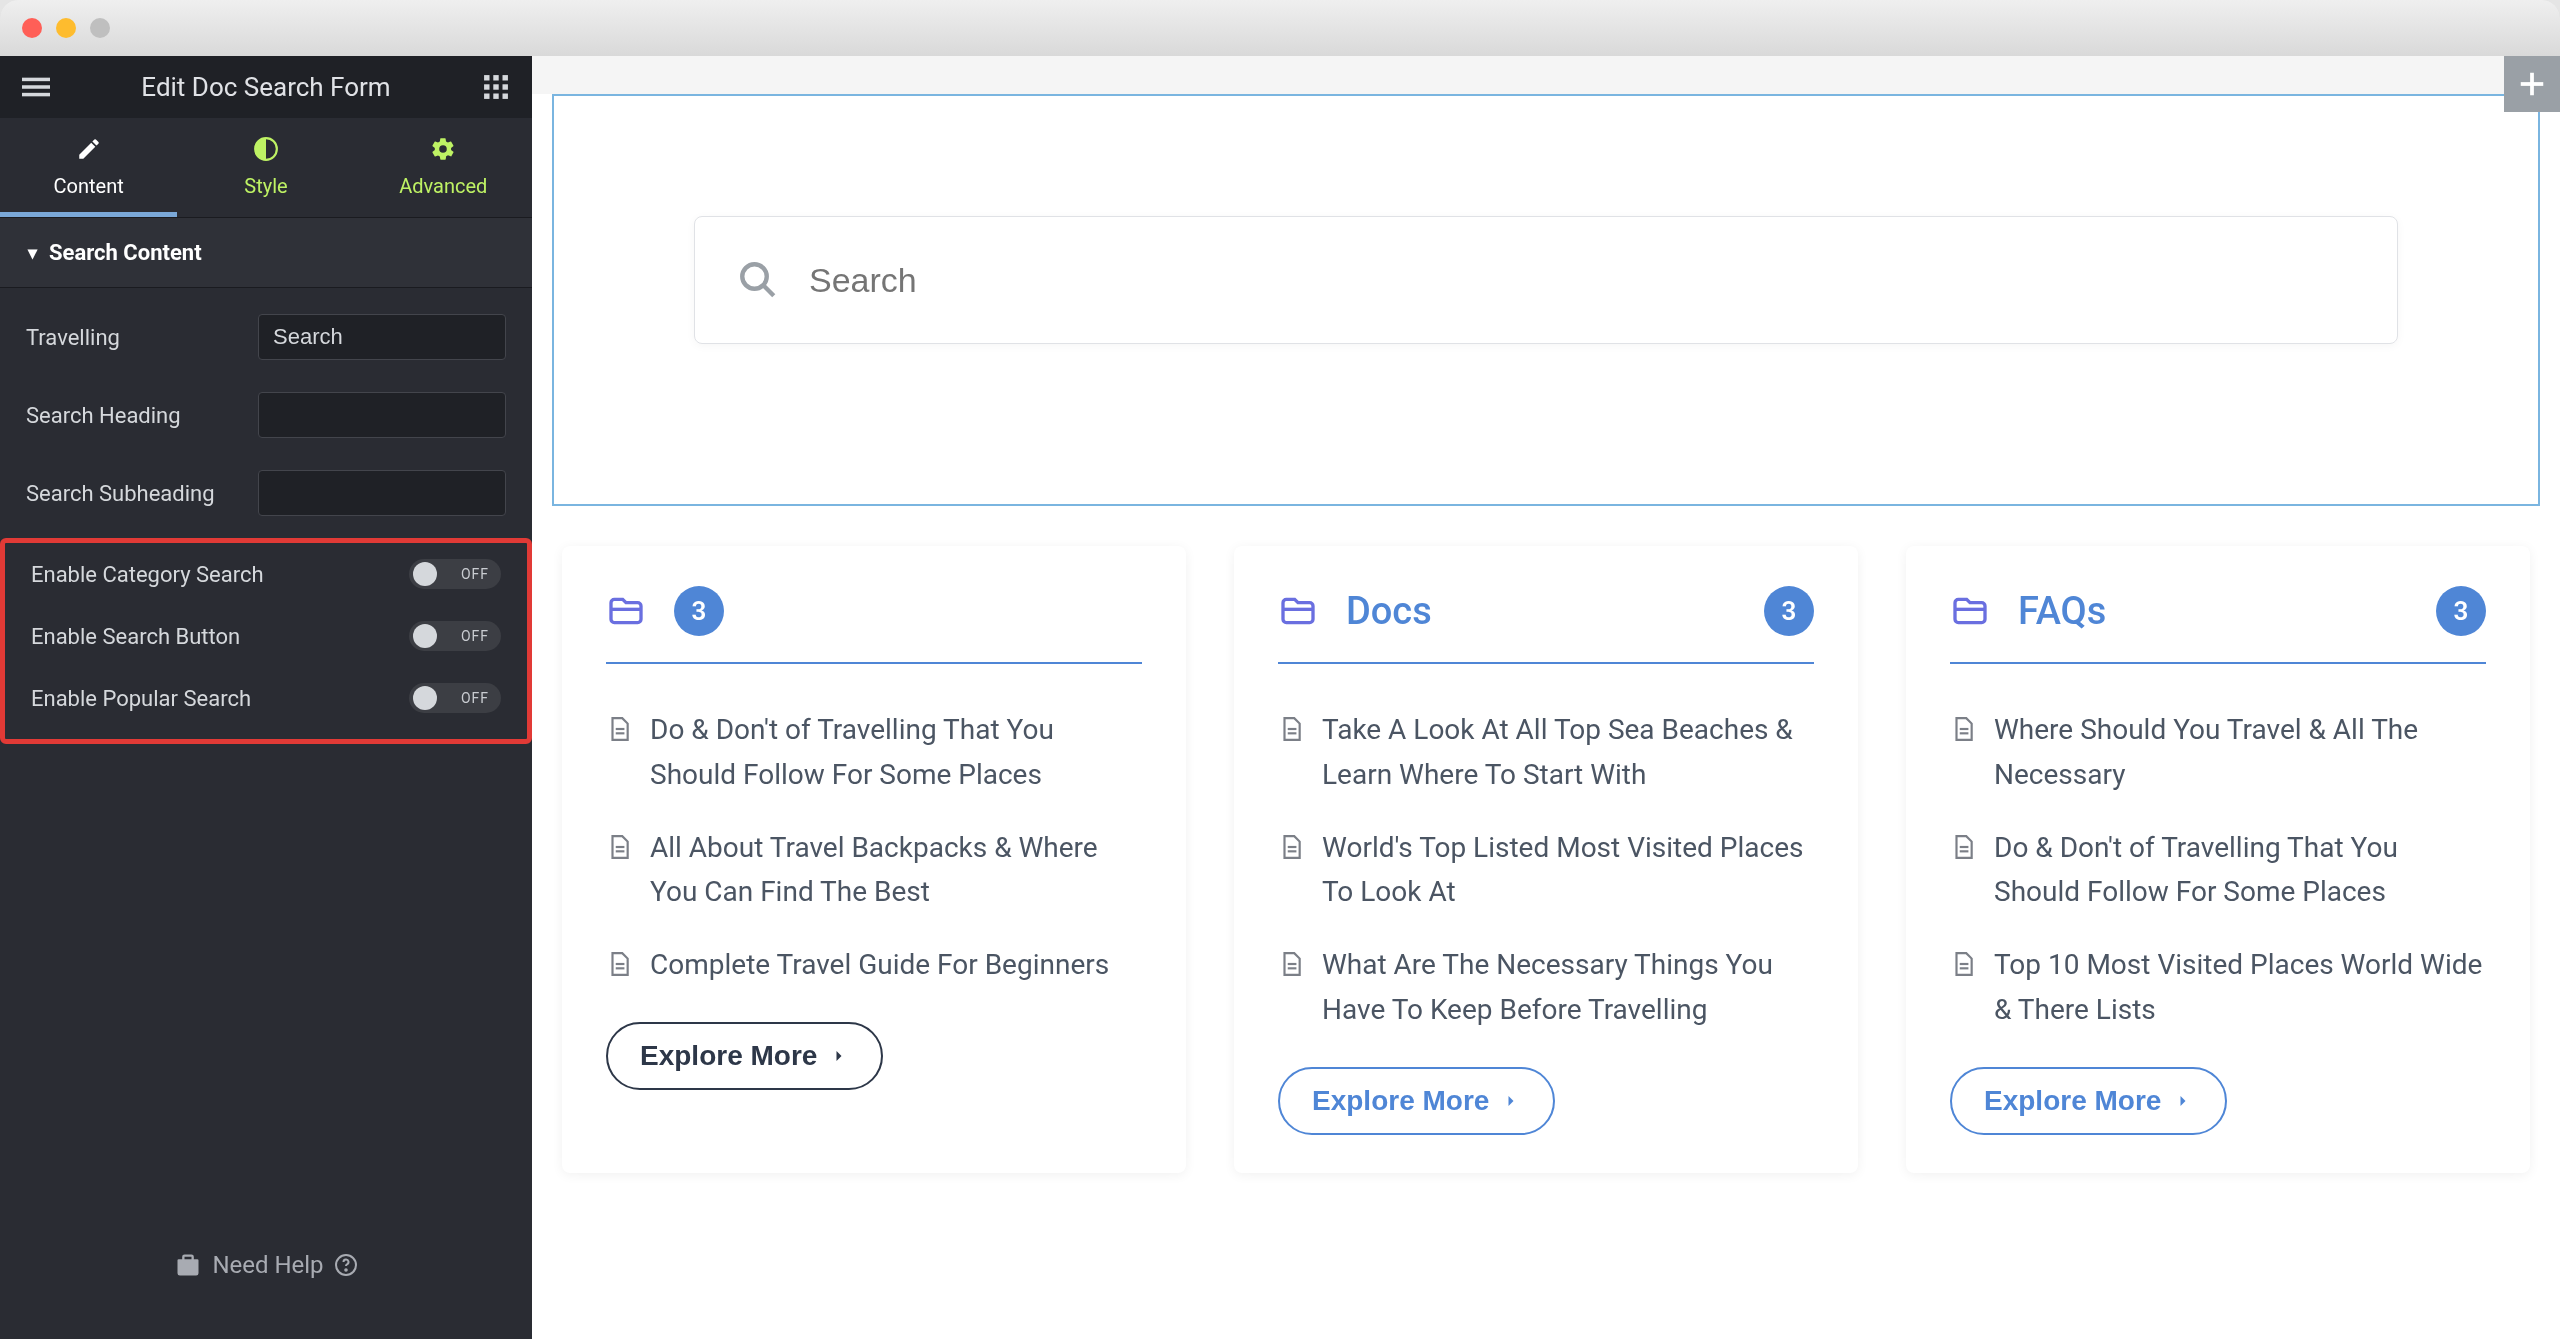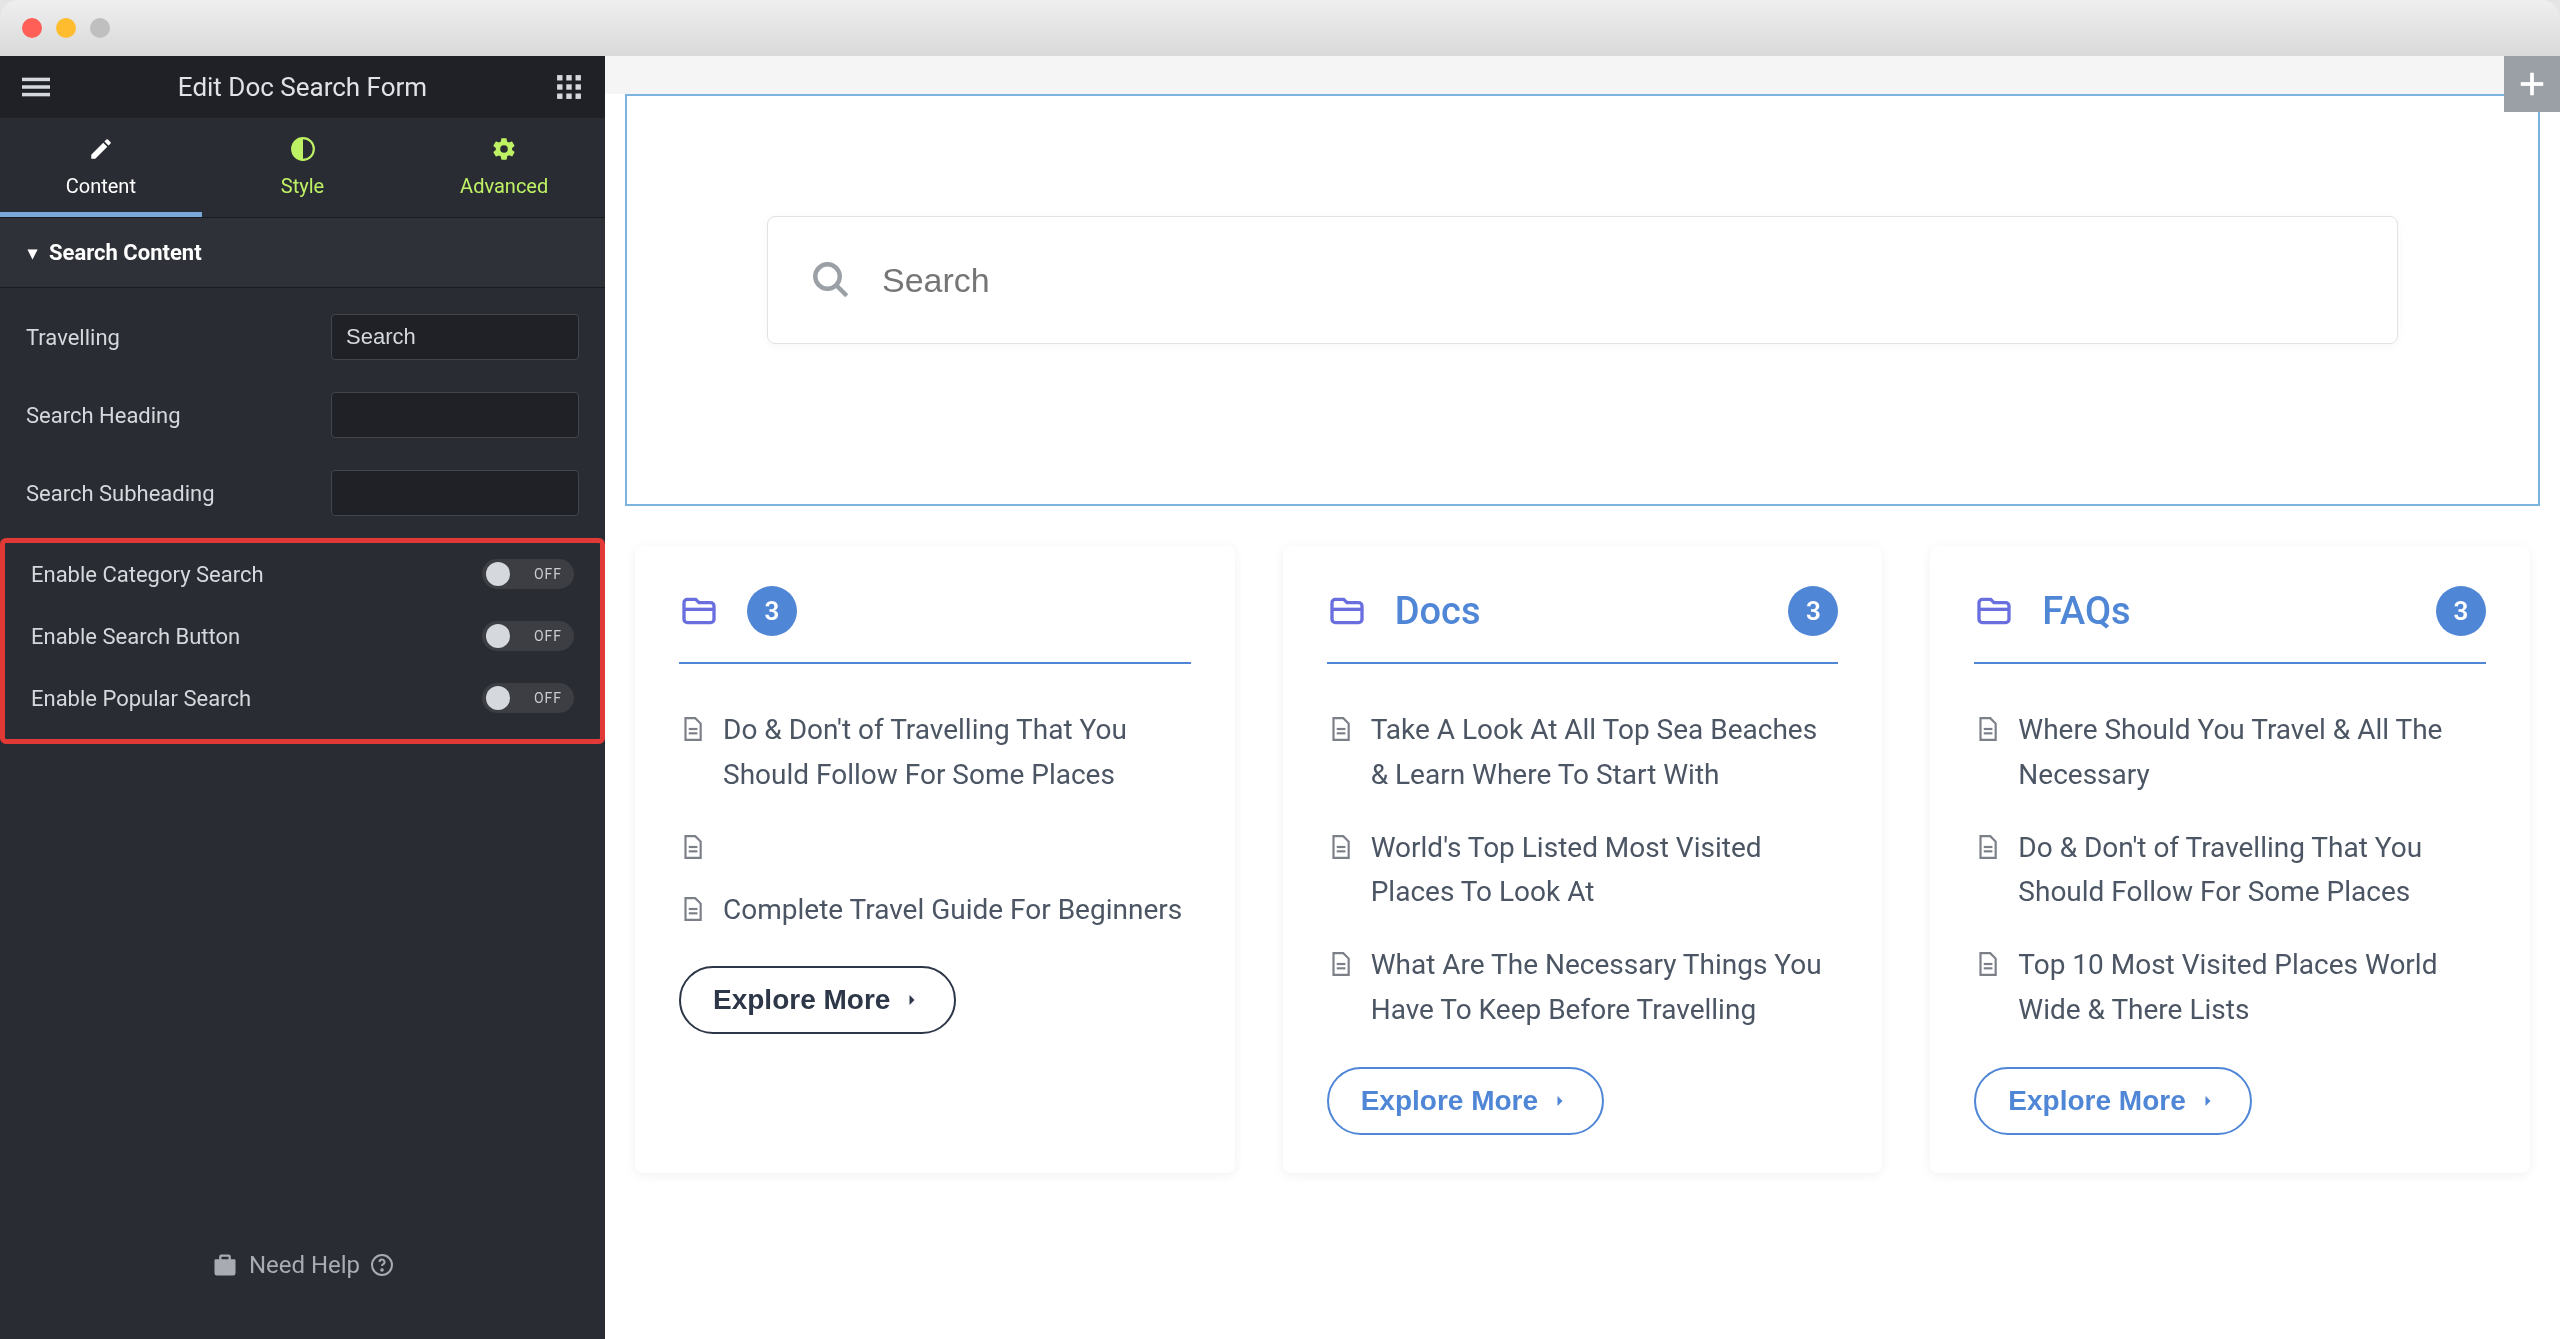--- a/index.html
+++ b/index.html
@@ -28,21 +28,21 @@
   .tl-dot { width: 20px; height: 20px; border-radius: 50%; }
   .tl-red { background:#ff5f57;}
   .tl-yellow{background:#febc2e;}
   .tl-green{background:#bfbfbf;}
   .app-body {
     display:flex;
     height: calc(100% - 56px);
   }
   
   .sidebar {
-    width: 605px;
+    width: 532px;
     background: #2a2c33;
     color:#d5d8dc;
     display:flex;
     flex-direction:column;
     position:relative;
   }
   .sb-header {
     height: 62px;
     background:#1f2126;
     display:flex;
@@ -328,20 +328,21 @@
                     <line x1="9" y1="16" x2="17" y2="16"></line>
                   </svg>
                   <span>Do &amp; Don't of Travelling That You Should Follow For Some Places</span>
                 </li>
               <li>
                   <svg class="doc-icon" viewBox="0 0 24 24" fill="none" stroke="currentColor" stroke-width="2">
                     <path d="M6 2h9l5 5v15H6z"></path>
                     <line x1="9" y1="12" x2="17" y2="12"></line>
                     <line x1="9" y1="16" x2="17" y2="16"></line>
                   </svg>
+                  <span>All About Travel Backpacks &amp; Where You Can Find The Best</span>
                 </li>
               <li>
                   <svg class="doc-icon" viewBox="0 0 24 24" fill="none" stroke="currentColor" stroke-width="2">
                     <path d="M6 2h9l5 5v15H6z"></path>
                     <line x1="9" y1="12" x2="17" y2="12"></line>
                     <line x1="9" y1="16" x2="17" y2="16"></line>
                   </svg>
                   <span>Complete Travel Guide For Beginners</span>
                 </li>
             </ul>

